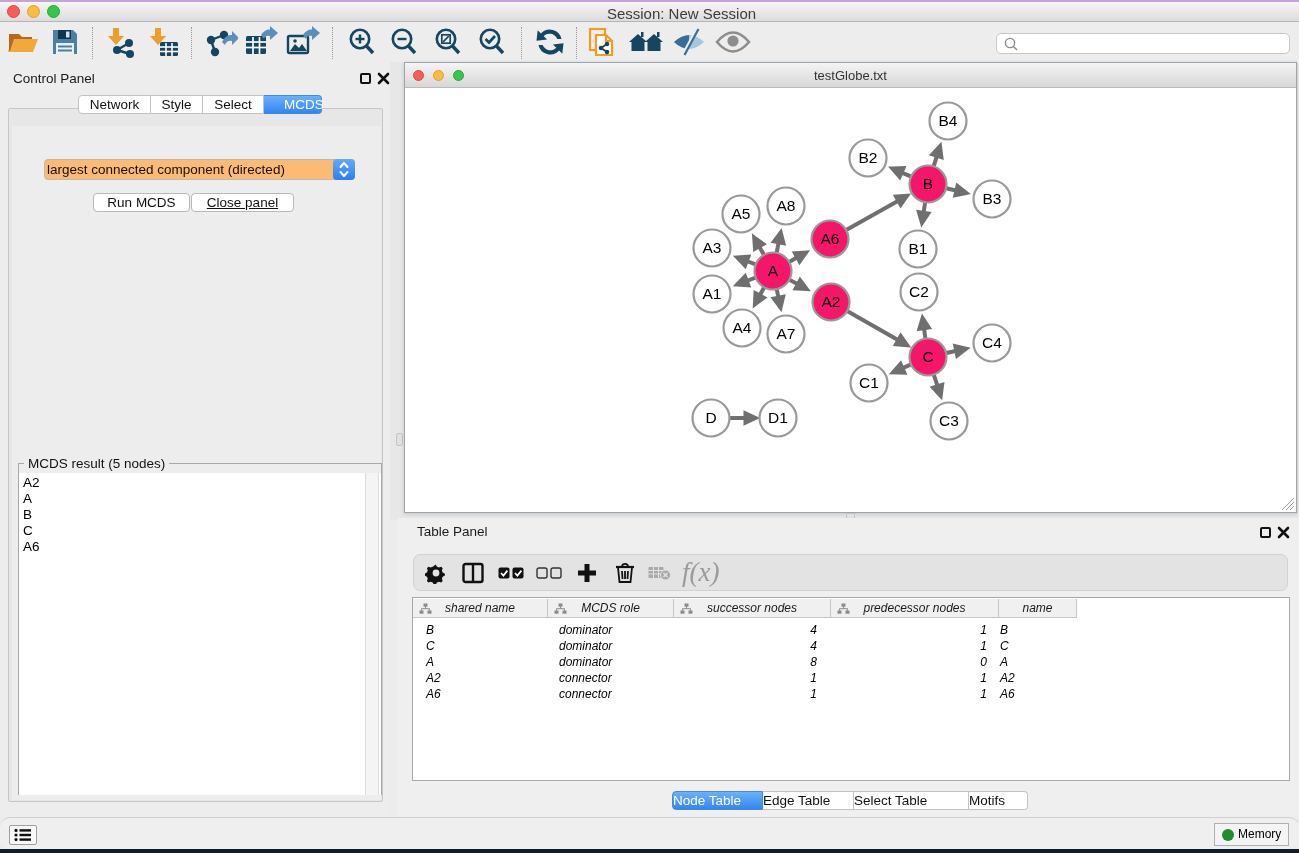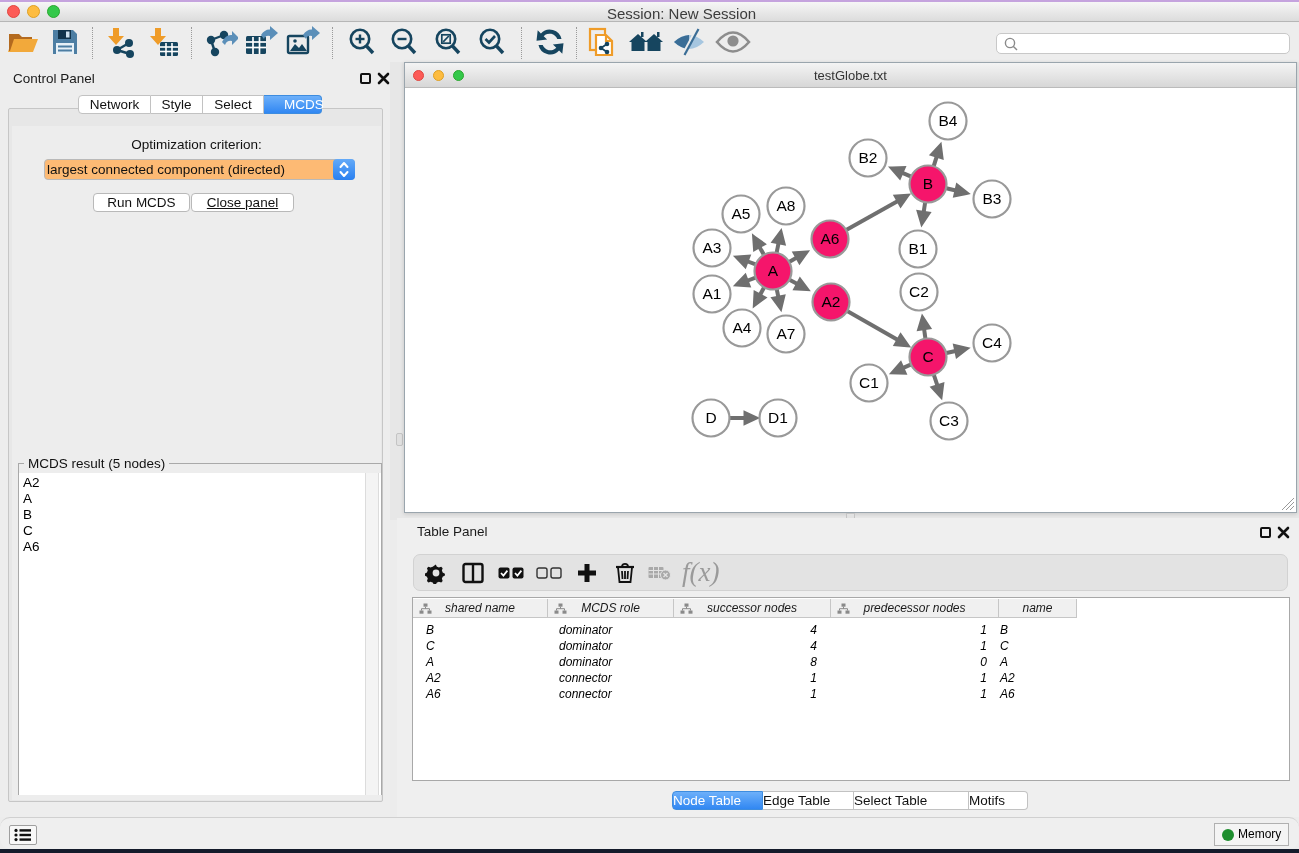--- a/index.html
+++ b/index.html
@@ -202,21 +202,20 @@
       <path d="M2 2 L11 11 M11 2 L2 11" stroke="#111" stroke-width="2.6" stroke-linecap="round"></path>
     </svg>
  <div class="panetabs" style="left:0;top:33px;width:390px;height:23px;">
   <div class="tab" style="left:78px;width:73px;border-radius:4px 0 0 4px;">Network</div>
   <div class="tab" style="left:151px;width:52px;border-left:0;">Style</div>
   <div class="tab" style="left:203px;width:61px;border-left:0;">Select</div>
   <div class="tab tabsel" style="left:264px;width:58px;border-left:0;border-radius:0 4px 4px 0;">MCDS</div>
  </div>
  <div class="pane">
   <div class="inner">
-   <div style="position:absolute;top:11px;width:100%;text-align:center;font-size:13.5px;color:#111;">Optimization criterion:</div>
    <div class="combo">largest connected component (directed)
      <div class="spinner"><svg width="22" height="21" viewBox="0 0 22 21">
               <path d="M7.5 8 l3.5-4 3.5 4 M7.5 13 l3.5 4 3.5-4" fill="none" stroke="#fff" stroke-width="2" stroke-linejoin="round" stroke-linecap="round"></path>
             </svg></div>
    </div>
    <div class="btn" style="left:81px;width:97px;">Run MCDS</div>
    <div class="btn" style="left:179px;width:103px;text-decoration:underline;">Close panel</div>
    <div class="fieldset">
      <div class="legend">MCDS result (5 nodes)</div>
      <div class="listbox">

